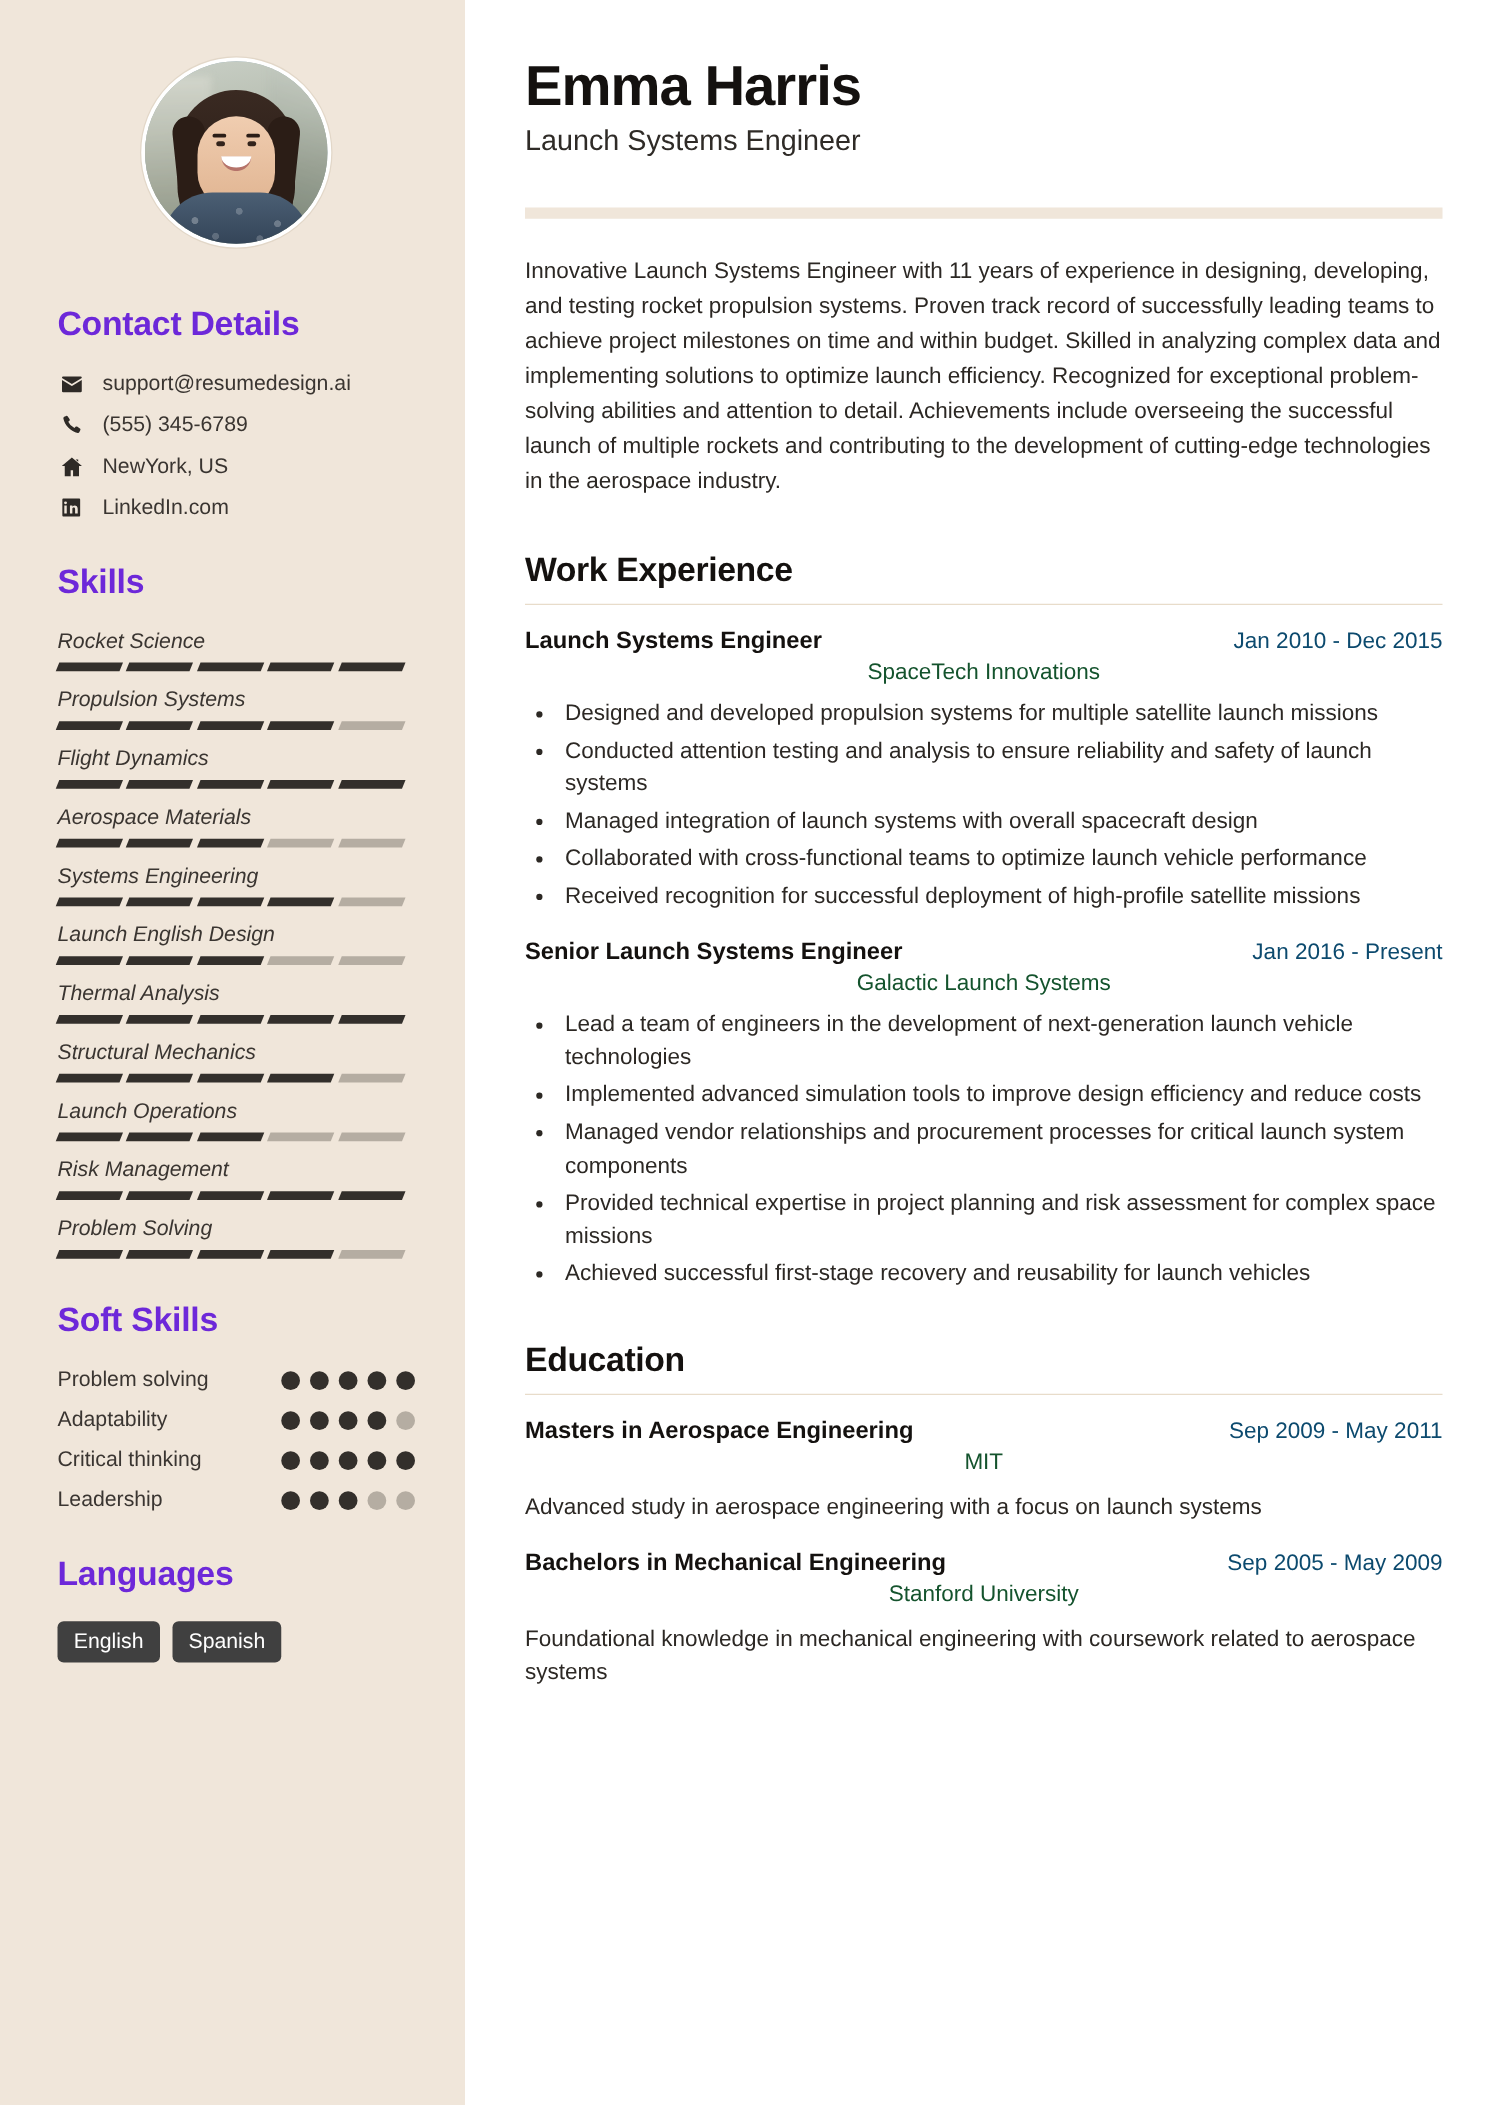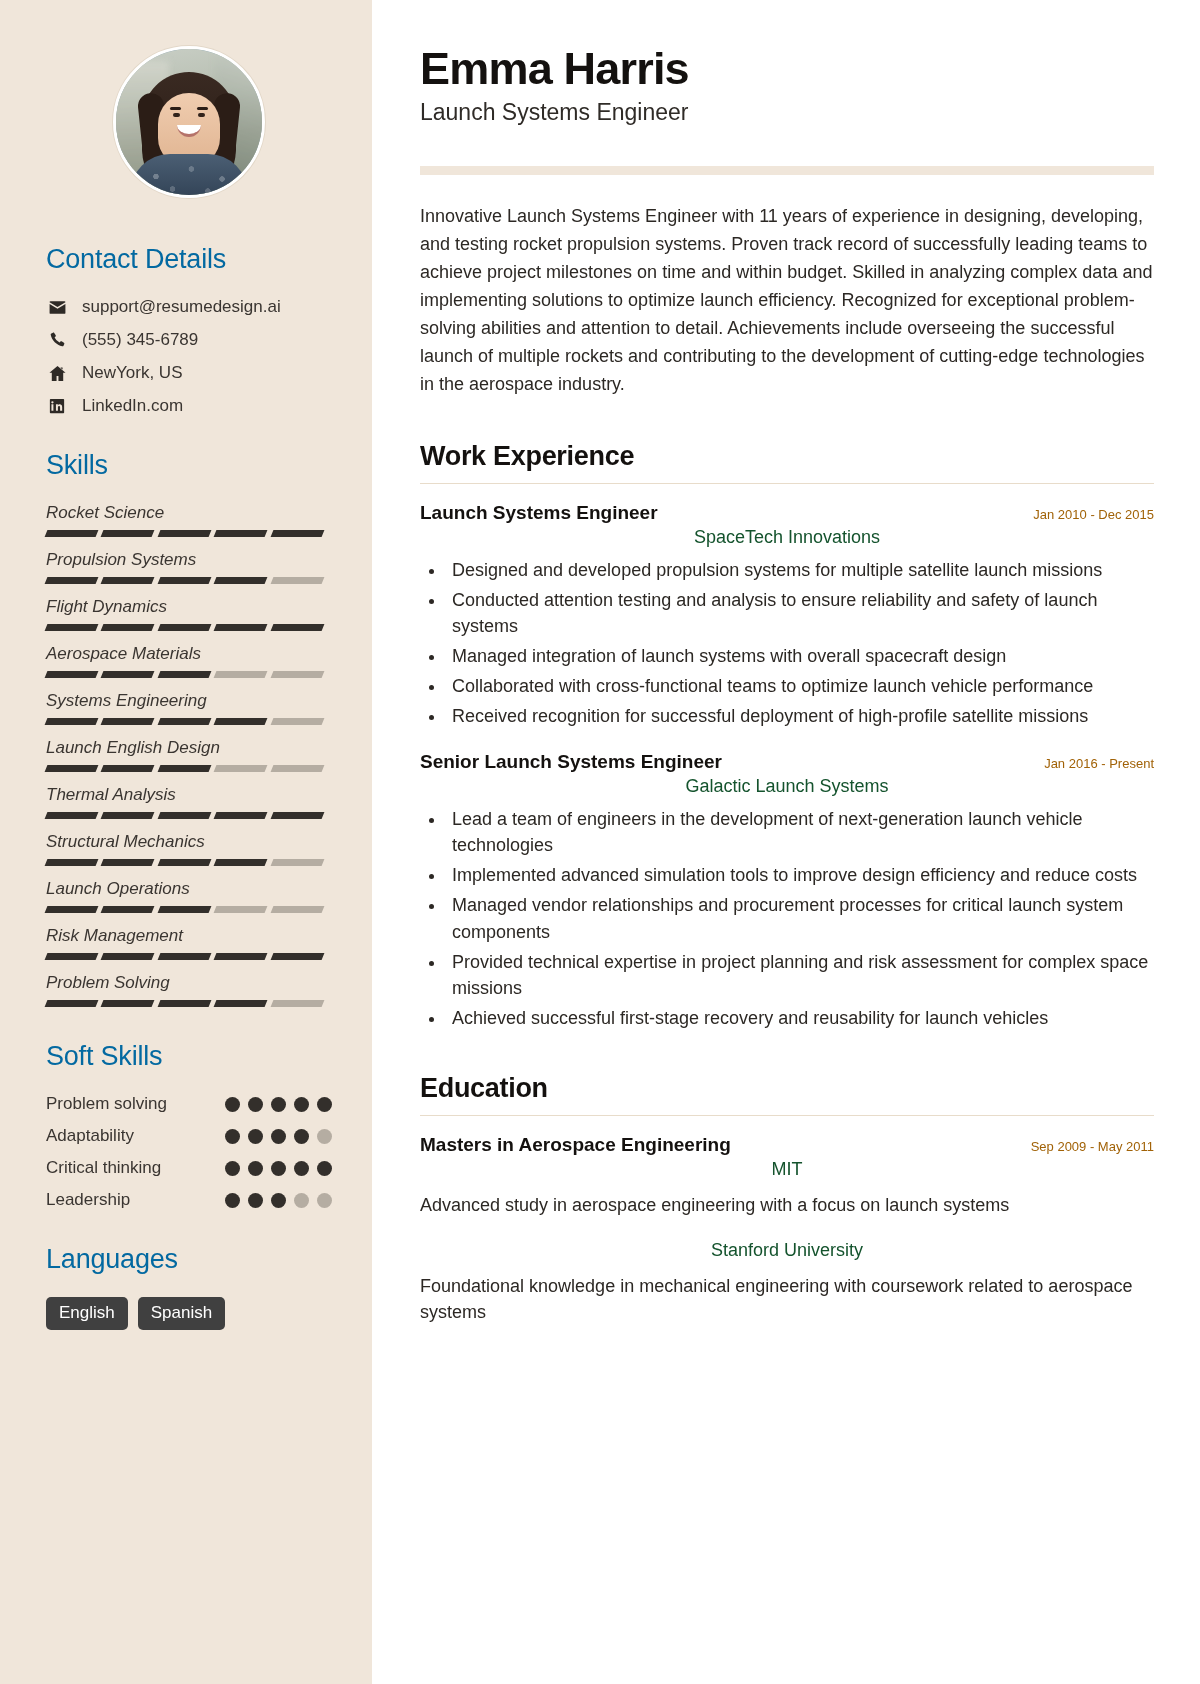--- a/index.html
+++ b/index.html
@@ -70,22 +70,22 @@
   .avatar .torso-pat { position:absolute; inset:0; border-radius:40px 40px 0 0;
     background-image:
       radial-gradient(circle at 22% 45%, rgba(255,255,255,.28) 2.5px, transparent 3px),
       radial-gradient(circle at 52% 30%, rgba(255,255,255,.22) 2.5px, transparent 3px),
       radial-gradient(circle at 78% 50%, rgba(255,255,255,.25) 2.5px, transparent 3px),
       radial-gradient(circle at 36% 70%, rgba(255,255,255,.20) 2.5px, transparent 3px),
       radial-gradient(circle at 66% 74%, rgba(255,255,255,.20) 2.5px, transparent 3px); }
 
   .side-h {
     font-size: 27px;
-    font-weight: normal;
-    color: #0369a1;
+    font-weight: bold;
+    color: #6d28d9;
     letter-spacing: -0.2px;
     margin-bottom: 22px;
   }
   .side-block { margin-bottom: 34px; }
 
   .contact-row {
     display: flex;
     align-items: center;
     gap: 14px;
     margin-bottom: 13px;
@@ -196,22 +196,22 @@
     justify-content: space-between;
     align-items: baseline;
     gap: 18px;
   }
   .entry-title {
     font-size: 19px;
     font-weight: bold;
     color: #14110f;
   }
   .entry-date {
-    font-size: 13px;
-    color: #a16207;
+    font-size: 18px;
+    color: #0c4a6e;
     white-space: nowrap;
   }
   .entry-org {
     font-size: 18px;
     color: #14532d;
     margin-top: 3px;
     text-align: center;
   }
   .bullets {
     margin: 9px 0 0 26px;
@@ -512,19 +512,23 @@
     <div id="edu-list">
         <div class="entry">
           <div class="entry-head">
             <span class="entry-title">Masters in Aerospace Engineering</span>
             <span class="entry-date">Sep 2009 - May 2011</span>
           </div>
           <div class="entry-org">MIT</div>
           <div class="edu-desc">Advanced study in aerospace engineering with a focus on launch systems</div>
         </div>
         <div class="entry">
+          <div class="entry-head">
+            <span class="entry-title">Bachelors in Mechanical Engineering</span>
+            <span class="entry-date">Sep 2005 - May 2009</span>
+          </div>
           <div class="entry-org">Stanford University</div>
           <div class="edu-desc">Foundational knowledge in mechanical engineering with coursework related to aerospace systems</div>
         </div>
       </div>
 
   </main>
 </div>
 
 </body></html>

